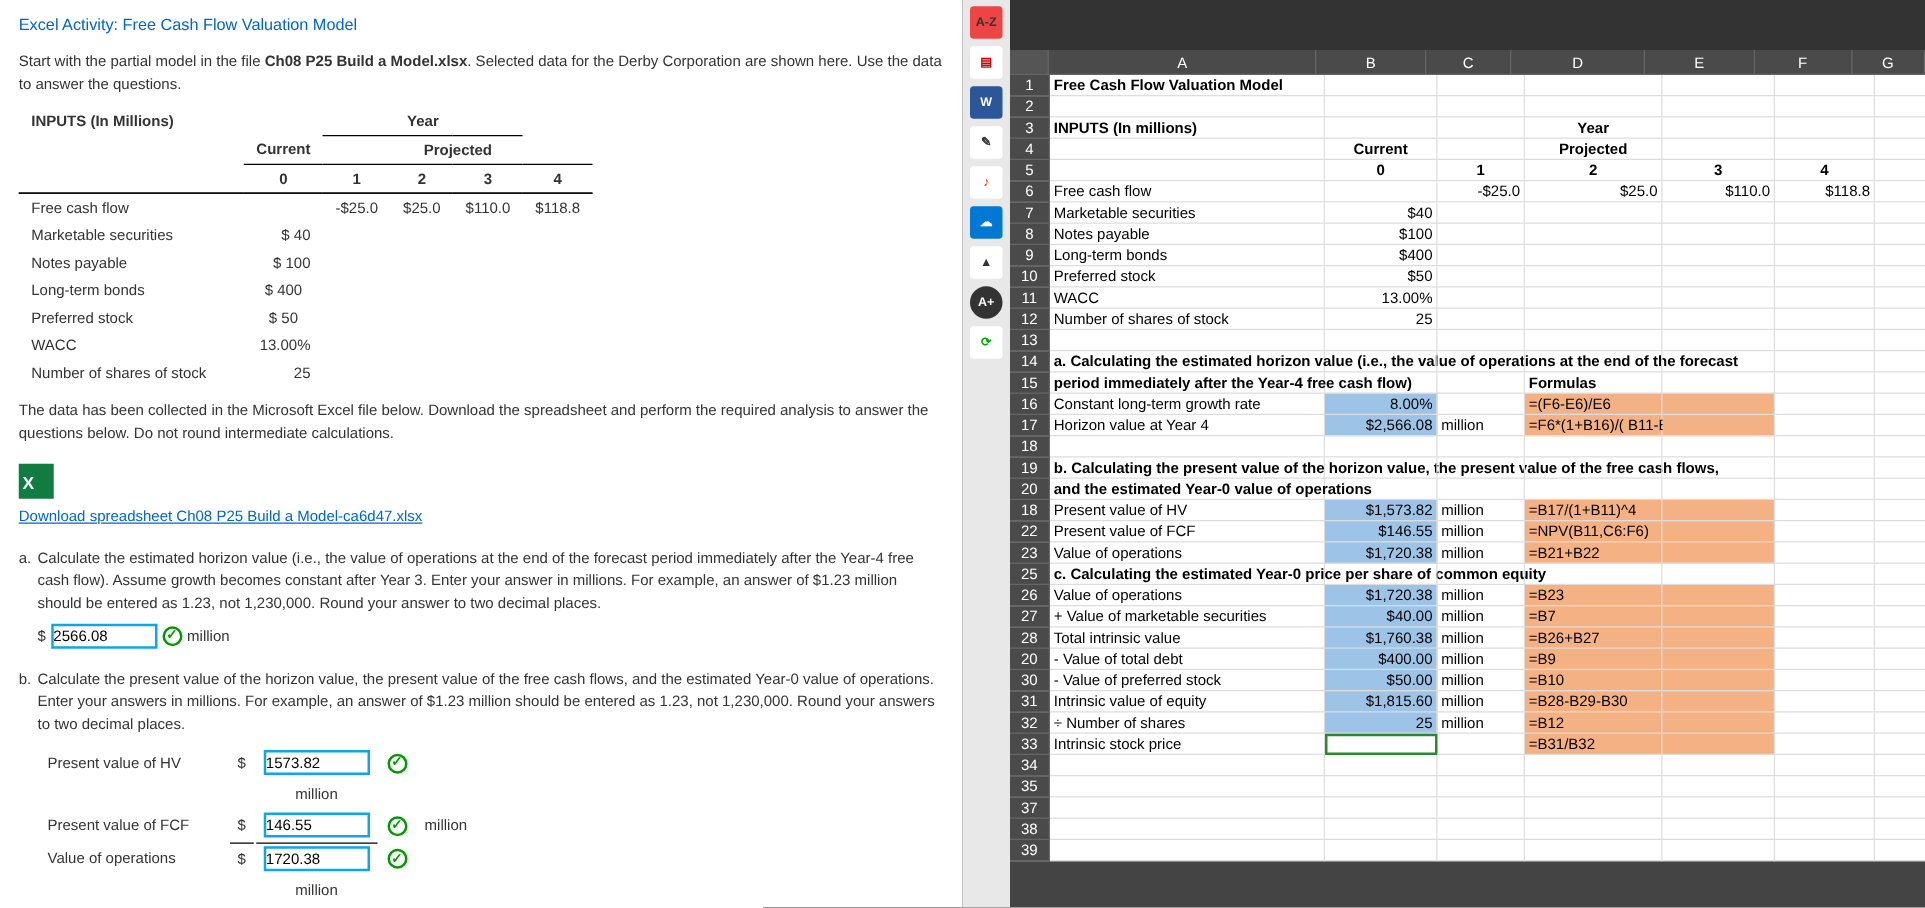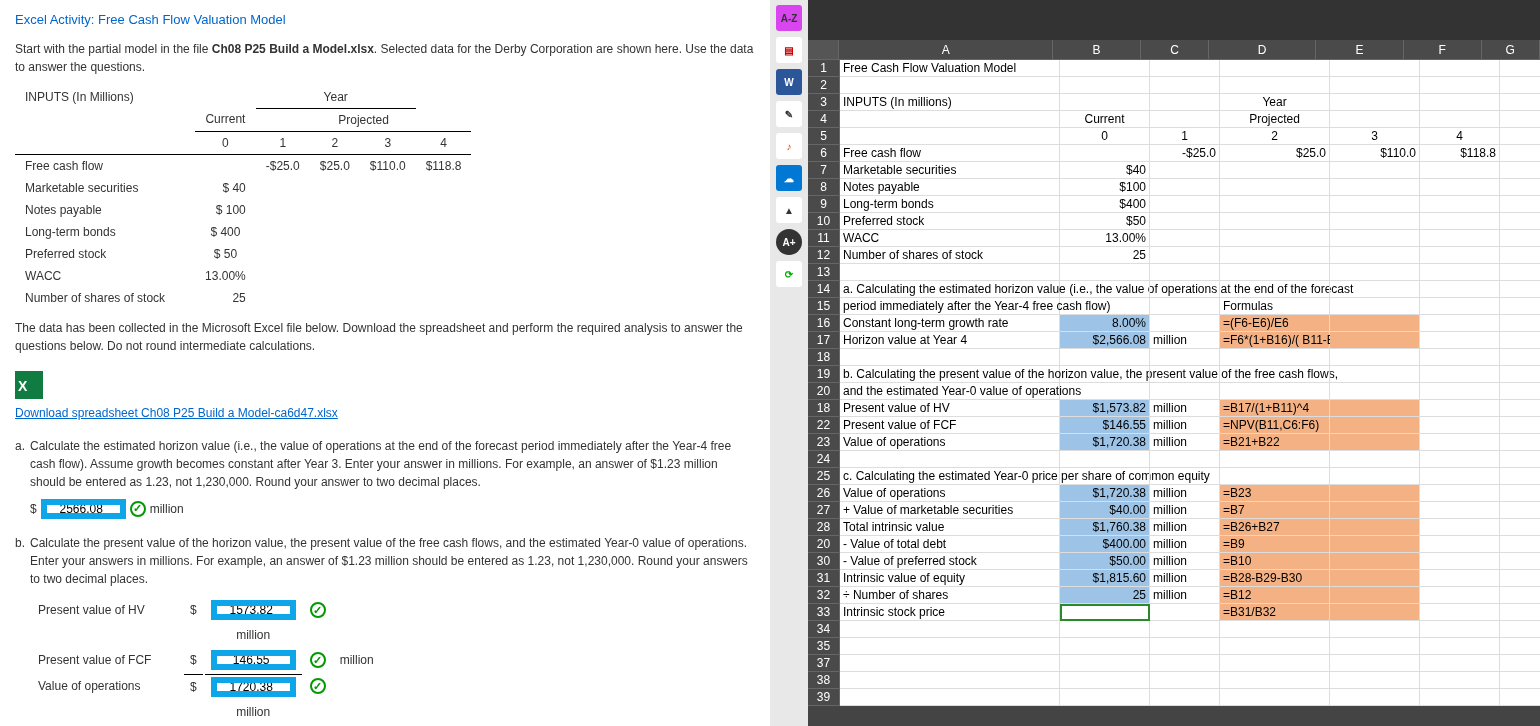--- a/index.html
+++ b/index.html
@@ -13,38 +13,38 @@
 table.inputs th,table.inputs td{padding:2px 10px;text-align:center}
 table.inputs .lbl{text-align:left;padding-right:30px}
 table.inputs .bord-b{border-bottom:1px solid #000}
 .file-icon{display:inline-block;width:28px;height:28px;background:#107c41;position:relative;margin-top:6px}
 .file-icon::before{content:"X";color:#fff;font-weight:bold;position:absolute;left:3px;top:5px;font-size:14px}
 .link{color:#0066cc;text-decoration:underline;cursor:pointer;font-size:12px}
 .q-list{margin-top:15px}
 .q{margin-bottom:15px;margin-left:15px;position:relative}
 .q .ql{position:absolute;left:-15px}
 .ans-line{margin-top:8px;display:flex;align-items:center;gap:4px}
-.ans-input{width:85px;height:20px;border:6px solid #0ea5e9;text-align:center;padding-right:4px;font-size:12px}
+.ans-input{width:85px;height:20px;border:2px solid #0ea5e9;text-align:left;padding-right:4px;font-size:12px}
 .check-ok{width:16px;height:16px;border-radius:50%;border:2px solid #090;color:#090;display:inline-flex;align-items:center;justify-content:center;font-weight:bold;font-size:11px}
 .ans-table{margin-top:8px}
 .ans-table td{padding:2px 6px;font-size:12px}
 .ans-table .bord-t{border-top:1px solid #000}
 
 .sidebar{width:38px;background:#e8e8e8;padding-top:5px;display:flex;flex-direction:column;align-items:center;gap:6px}
 .sidebar .sic{width:26px;height:26px;border-radius:3px;display:flex;align-items:center;justify-content:center;font-size:10px;font-weight:bold}
 .sheet-area{flex:1;background:#444;overflow:auto}
 .col-headers{display:flex;background:#4a4a4a;color:#fff;font-size:12px;height:20px;border-bottom:1px solid #666}
 .corner{width:32px;border-right:1px solid #666;background:#555}
 .col-h{border-right:1px solid #666;text-align:center;line-height:20px}
 .grid{background:#fff;color:#000}
 .row{display:flex;height:17px;font-size:12px}
 .rownum{width:32px;background:#4a4a4a;color:#fff;border-right:1px solid #666;border-bottom:1px solid #666;text-align:center;line-height:17px;flex-shrink:0}
 .cell{border-right:1px solid #ddd;border-bottom:1px solid #ddd;padding:0 3px;line-height:17px;overflow:hidden;white-space:nowrap;flex-shrink:0}
 .cA{width:220px}.cB{width:90px}.cC{width:70px}.cD{width:110px}.cE{width:90px}.cF{width:80px}.cG{width:60px}
-.bold{font-weight:normal}
+.bold{font-weight:bold}
 .right{text-align:right}
 .center{text-align:center}
 .hl-blue{background:#9dc3e6}
 .hl-or{background:#f4b183}
 .active-cell{border:2px solid #2a8a2a;line-height:13px}
 .merge-span{white-space:nowrap;overflow:visible}
 </style>
 </head>
 <body>
 
@@ -194,21 +194,21 @@
         </table>
     </div>
 
   </div>
 
   
 </div>
 
 <div class="right-panel">
   <div class="sidebar">
-    <div class="sic" style="background:#d946ef">A-Z</div>
+    <div class="sic" style="background:#ef4444">A-Z</div>
     <div class="sic" style="background:#fff;color:#c00">▤</div>
     <div class="sic" style="background:#2b579a;color:#fff">W</div>
     <div class="sic" style="background:#fff">✎</div>
     <div class="sic" style="background:#fff;color:#d83b01">♪</div>
     <div class="sic" style="background:#0078d4;color:#fff">☁</div>
     <div class="sic" style="background:#fff">▲</div>
     <div class="sic" style="background:#333;color:#fff;border-radius:50%">A+</div>
     <div class="sic" style="background:#fff;color:#0a0">⟳</div>
   </div>
   <div class="sheet-area">
@@ -448,30 +448,20 @@
           <div class="rownum">23</div>
           <div class="cell cA ">Value of operations</div>
           <div class="cell cB right hl-blue">$1,720.38</div>
           <div class="cell cC ">million</div>
           <div class="cell cD hl-or merge-span">=B21+B22</div>
           <div class="cell cE hl-or"></div>
           <div class="cell cF "></div>
           <div class="cell cG "></div>
         </div>
         <div class="row">
-          <div class="rownum">24</div>
-          <div class="cell cA "></div>
-          <div class="cell cB "></div>
-          <div class="cell cC "></div>
-          <div class="cell cD "></div>
-          <div class="cell cE "></div>
-          <div class="cell cF "></div>
-          <div class="cell cG "></div>
-        </div>
-        <div class="row">
           <div class="rownum">25</div>
           <div class="cell cA bold merge-span">c.  Calculating the estimated Year-0 price per share of common equity</div>
           <div class="cell cB "></div>
           <div class="cell cC "></div>
           <div class="cell cD "></div>
           <div class="cell cE "></div>
           <div class="cell cF "></div>
           <div class="cell cG "></div>
         </div>
         <div class="row">

